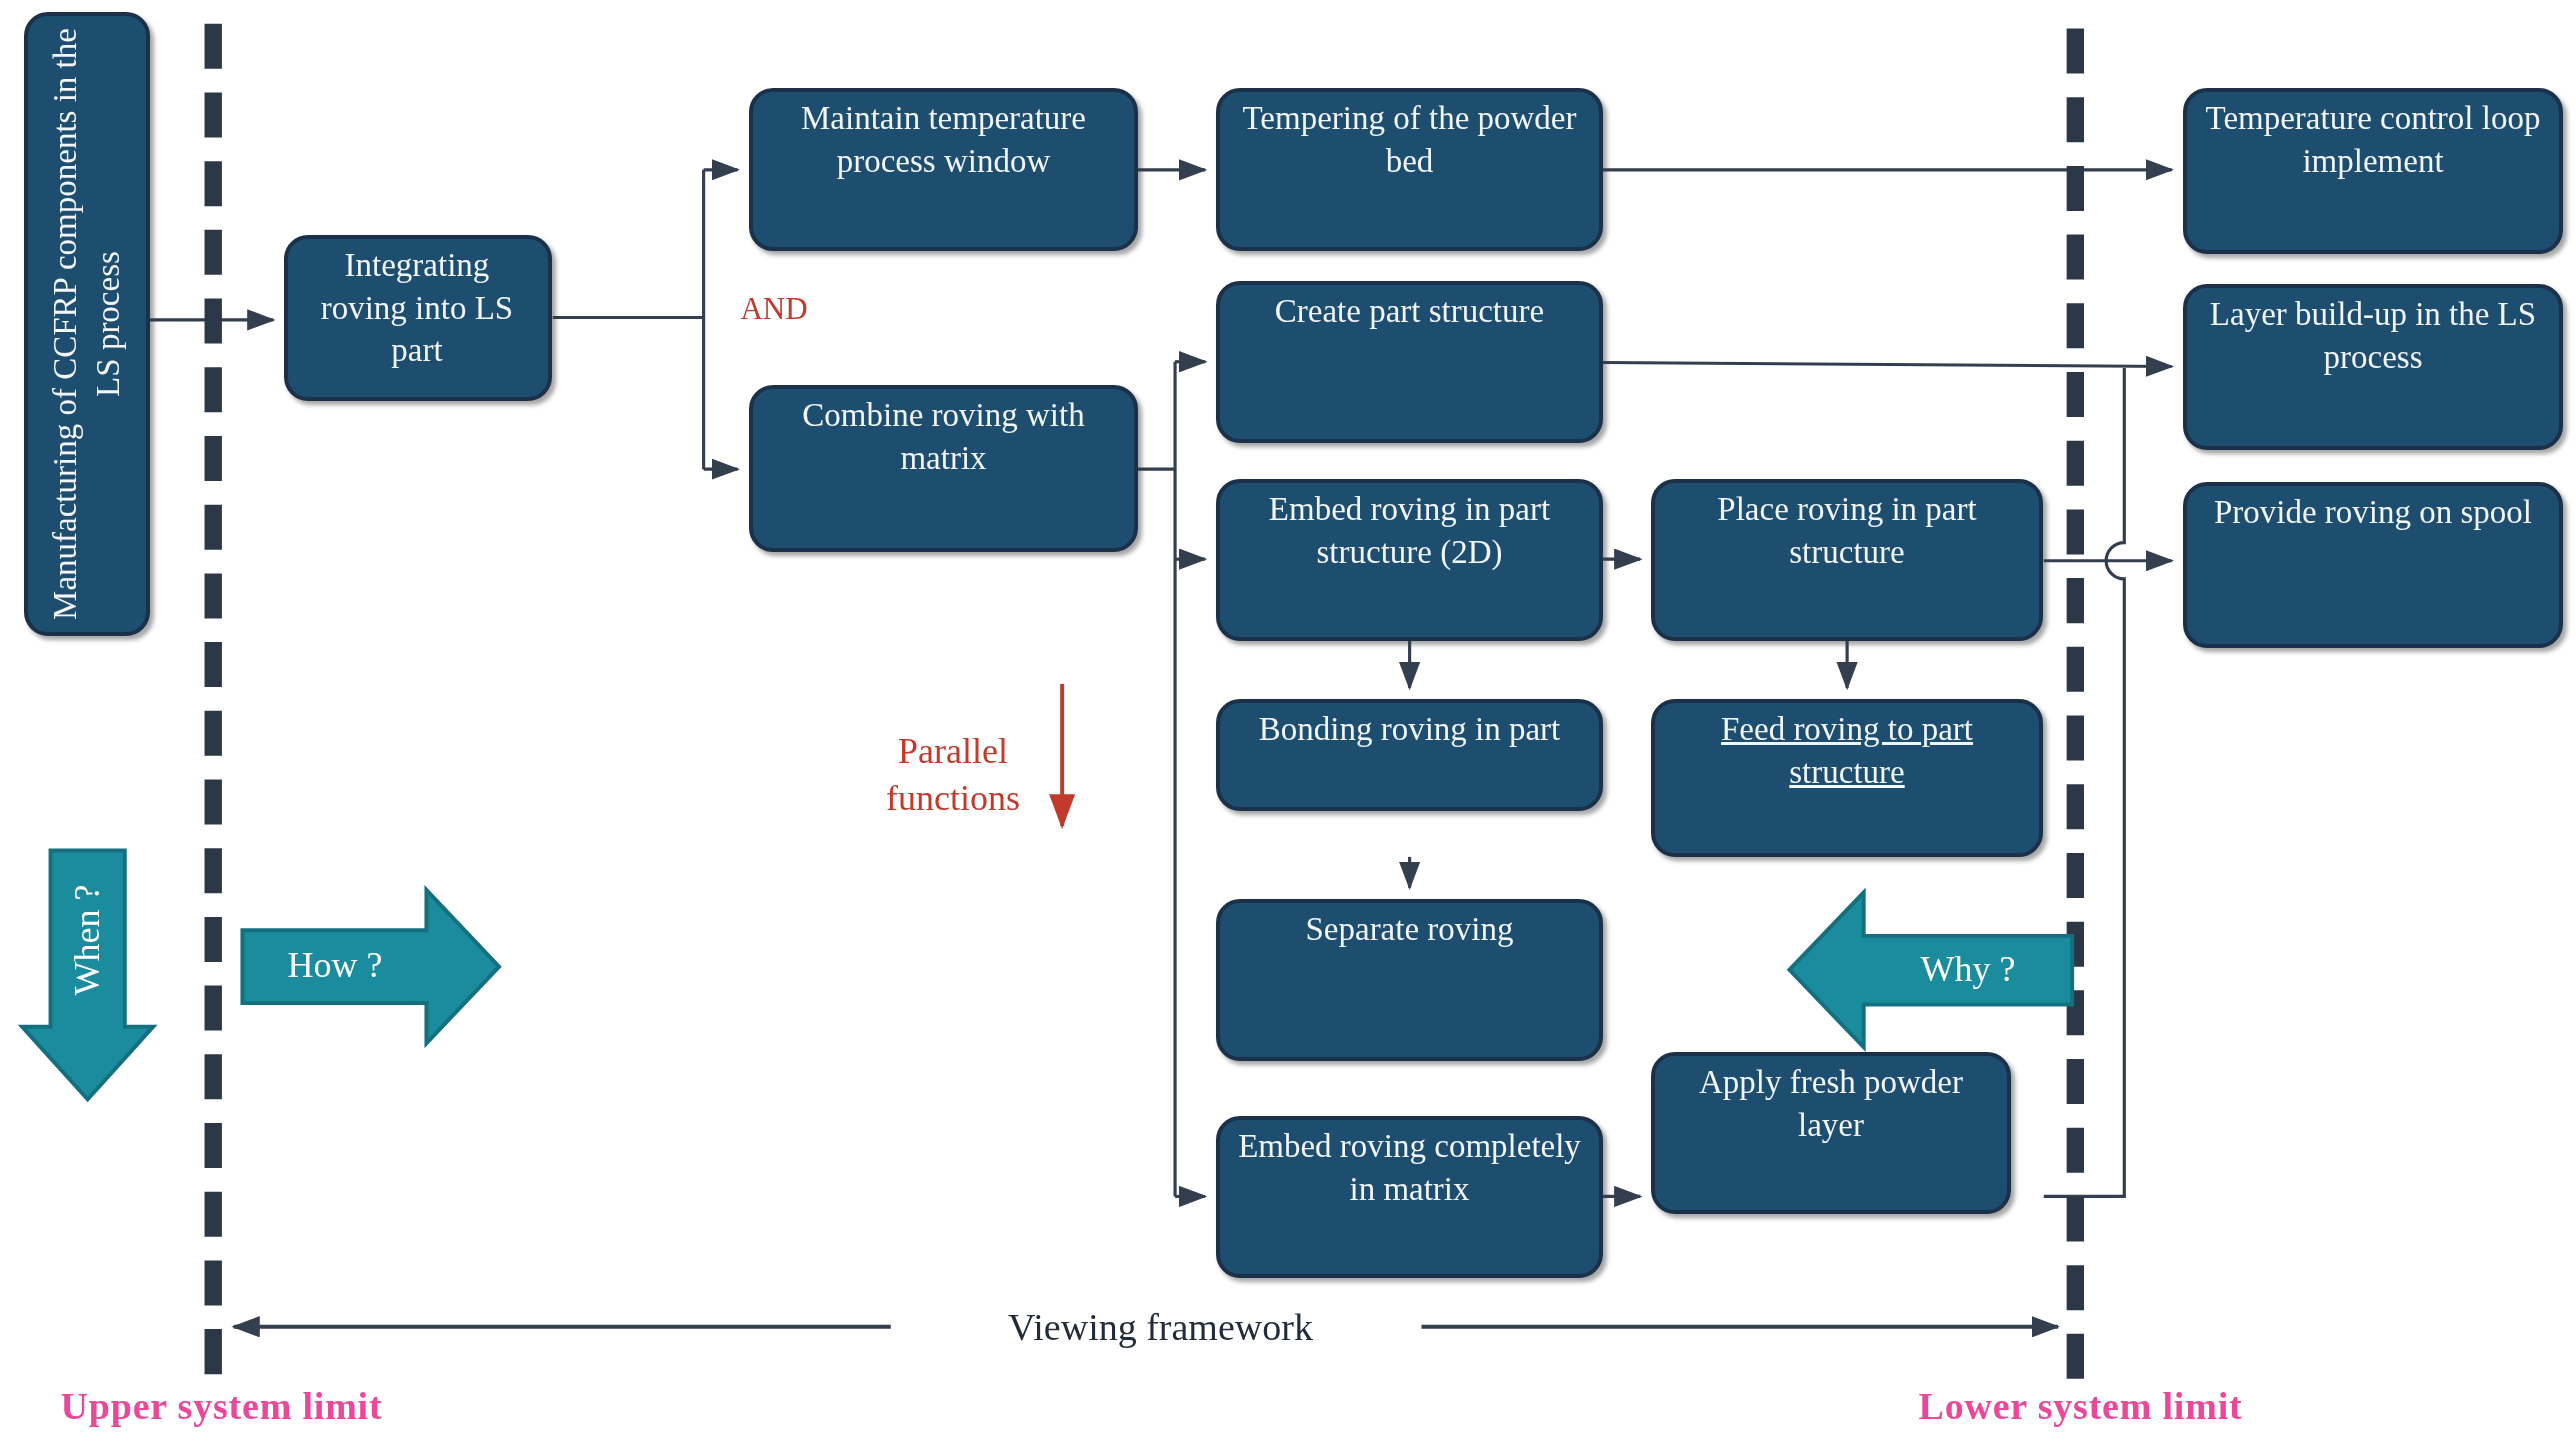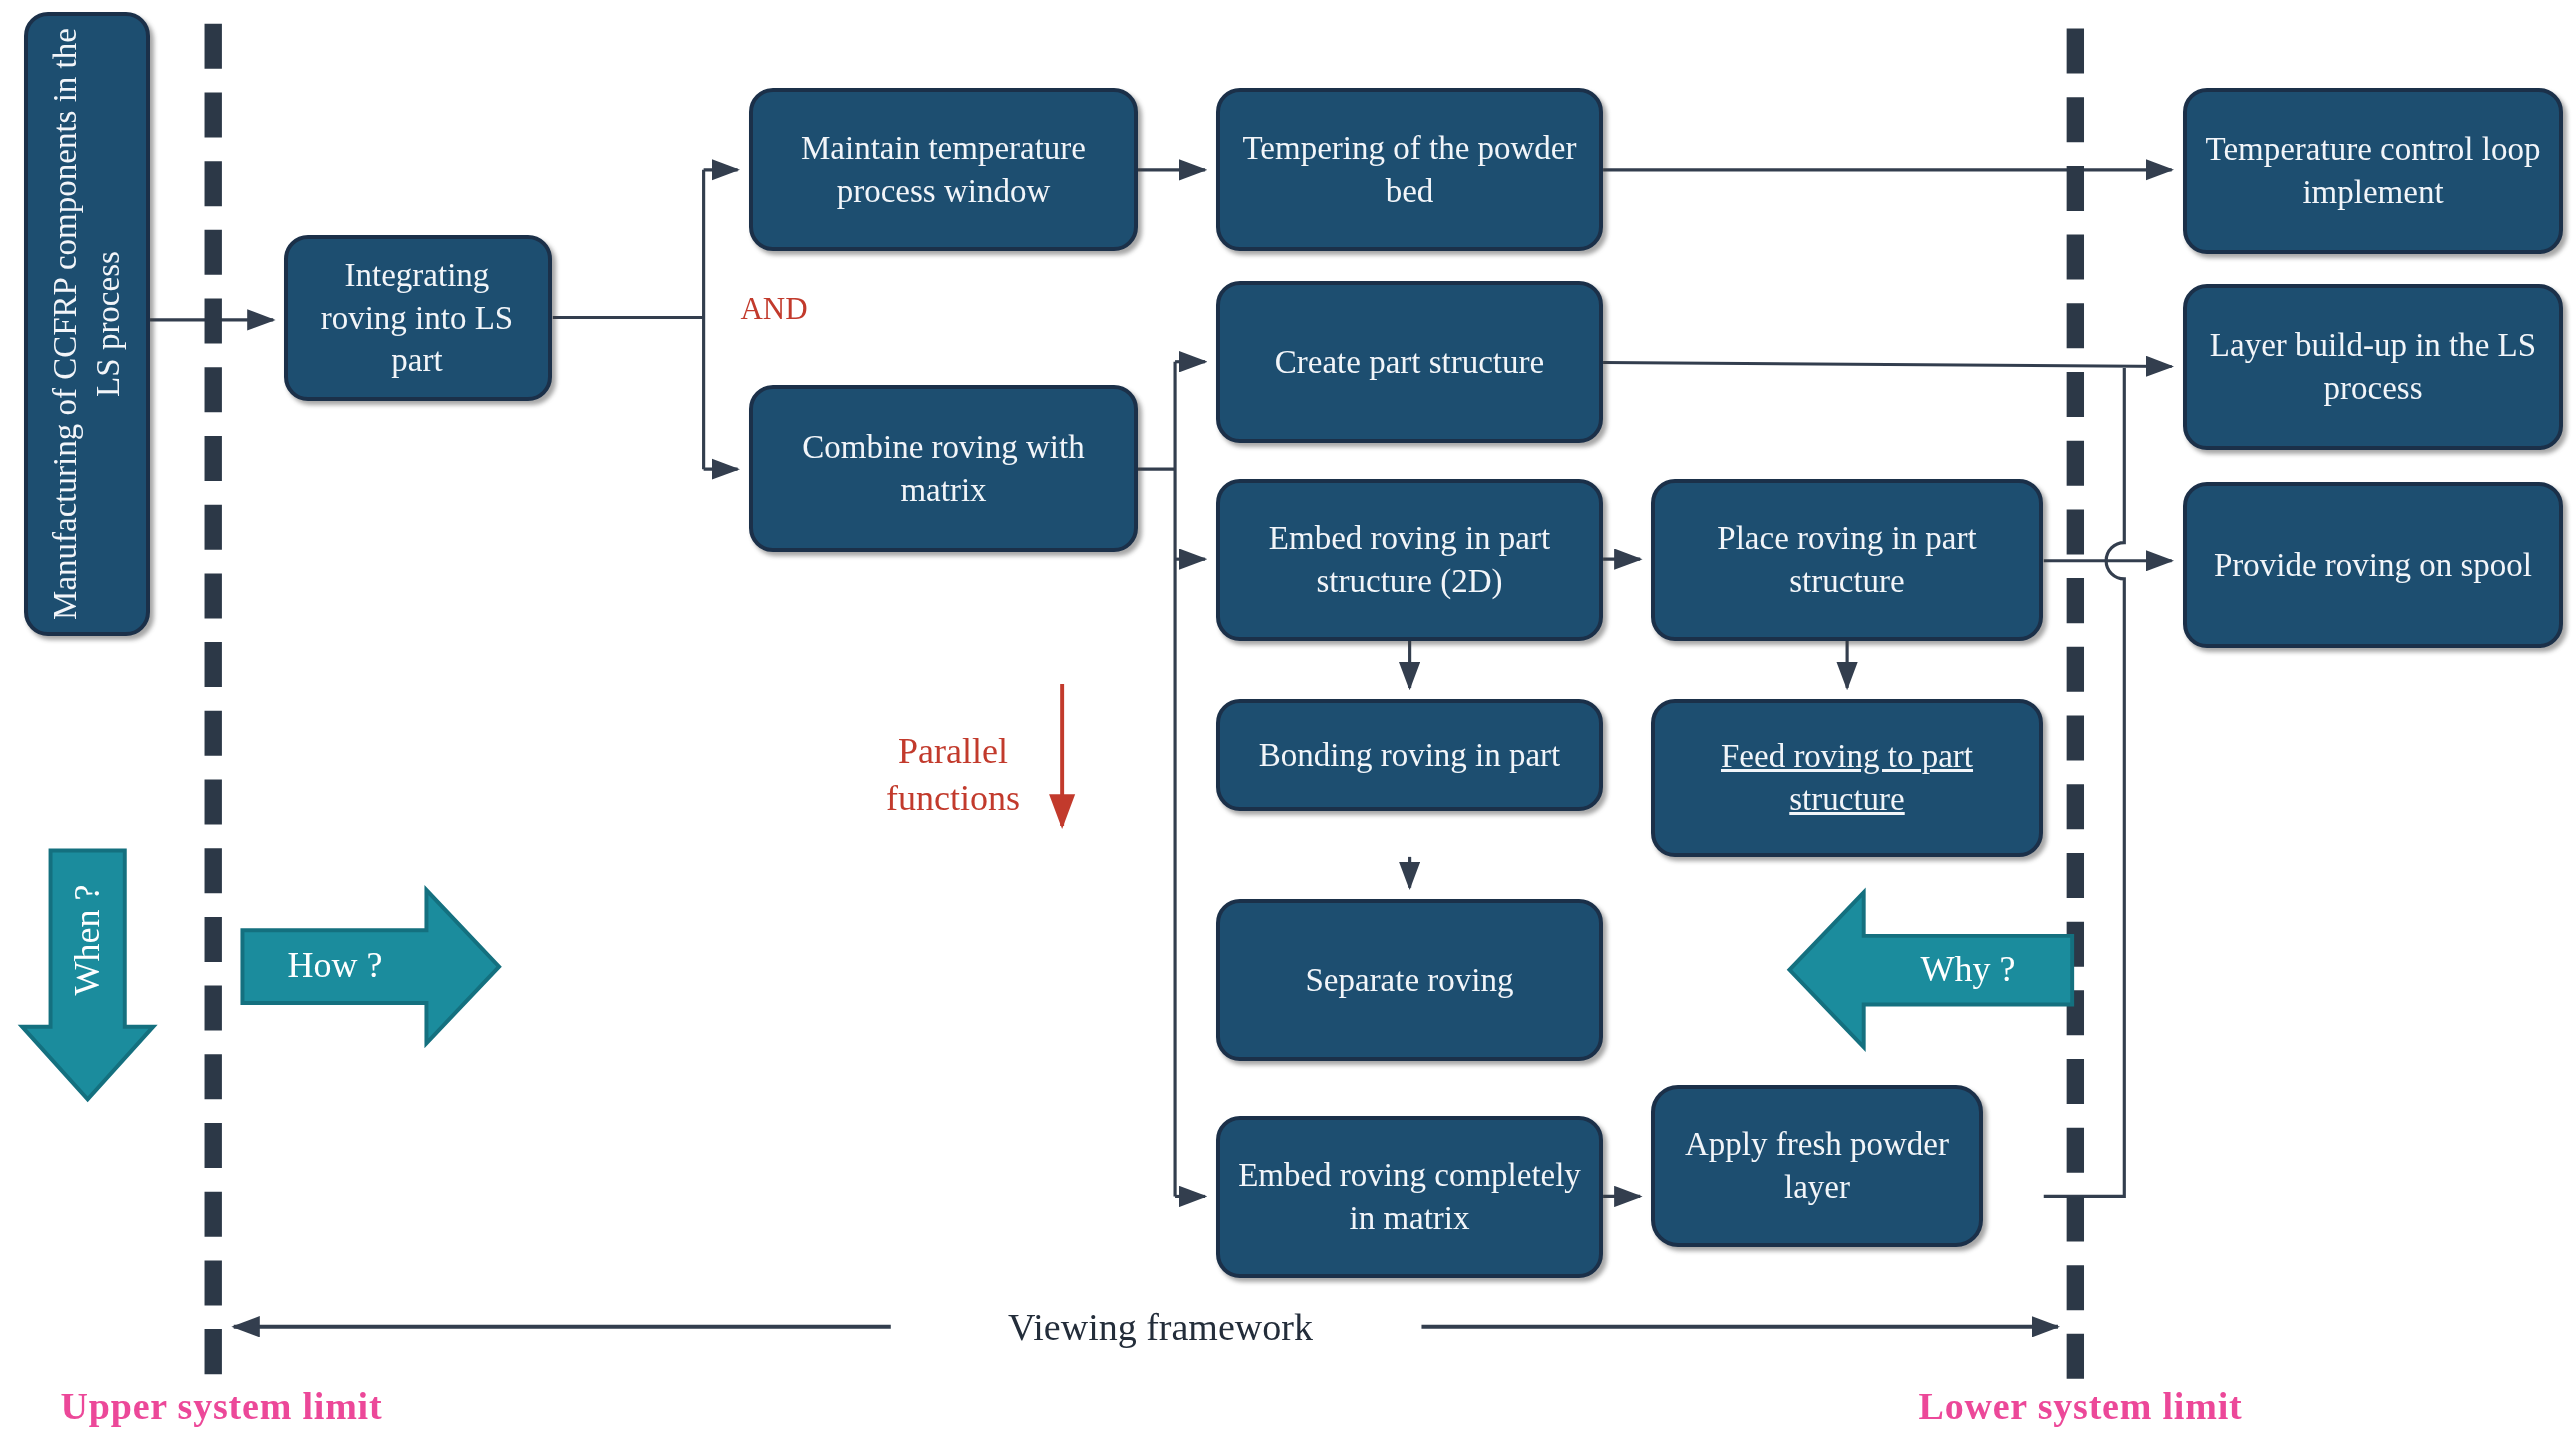--- a/index.html
+++ b/index.html
@@ -12,21 +12,21 @@
     overflow: hidden;
   }
   #wires { position: absolute; left: 0; top: 0; }
   .node {
     position: absolute;
     background: #1d4e70;
     border: 4px solid #1b3049;
     border-radius: 24px;
     box-shadow: 3.2px 4px 4.7px rgba(60,60,60,0.45);
     display: flex;
-    align-items: center;
+    align-items: flex-start;
     justify-content: center;
     text-align: center;
     color: #f2f5f9;
     font-size: 33px;
     line-height: 1.3;
     box-sizing: border-box;
     padding: 4.7px 14.2px;
   }
   .node span { display: block; }
   .rotated-node { padding: 0; }
@@ -159,21 +159,21 @@
   </div>
 
   <div class="node" style="left:1651px; top:479px; width:392px; height:162px;">
     <span>Place roving in part structure</span>
   </div>
 
   <div class="node" style="left:1651px; top:699px; width:392px; height:158px;text-decoration:underline;">
     <span>Feed roving to part structure</span>
   </div>
 
-  <div class="node" style="left:1651px; top:1085px; width:332px; height:162px;border-radius:27px;">
+  <div class="node" style="left:1651px; top:1052px; width:360px; height:162px;">
     <span>Apply fresh powder layer</span>
   </div>
 
   <div class="node" style="left:2183px; top:88px; width:380px; height:166px;">
     <span>Temperature control loop implement</span>
   </div>
 
   <div class="node" style="left:2183px; top:284px; width:380px; height:166px;">
     <span>Layer build-up in the LS process</span>
   </div>

